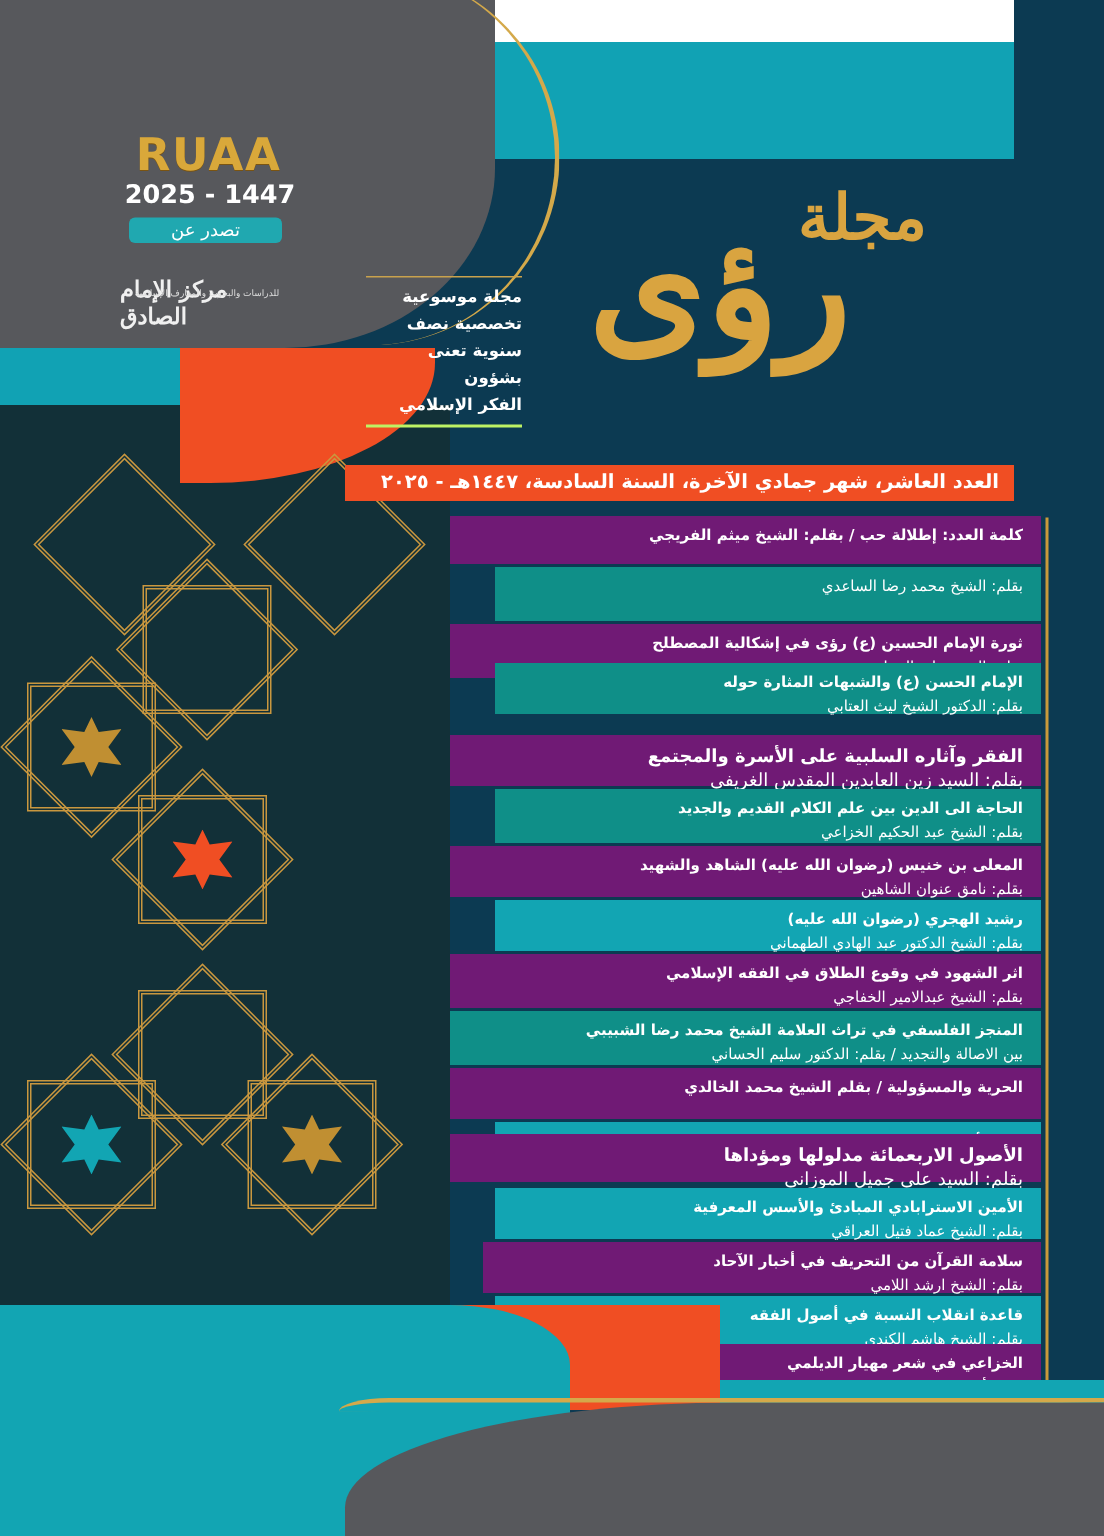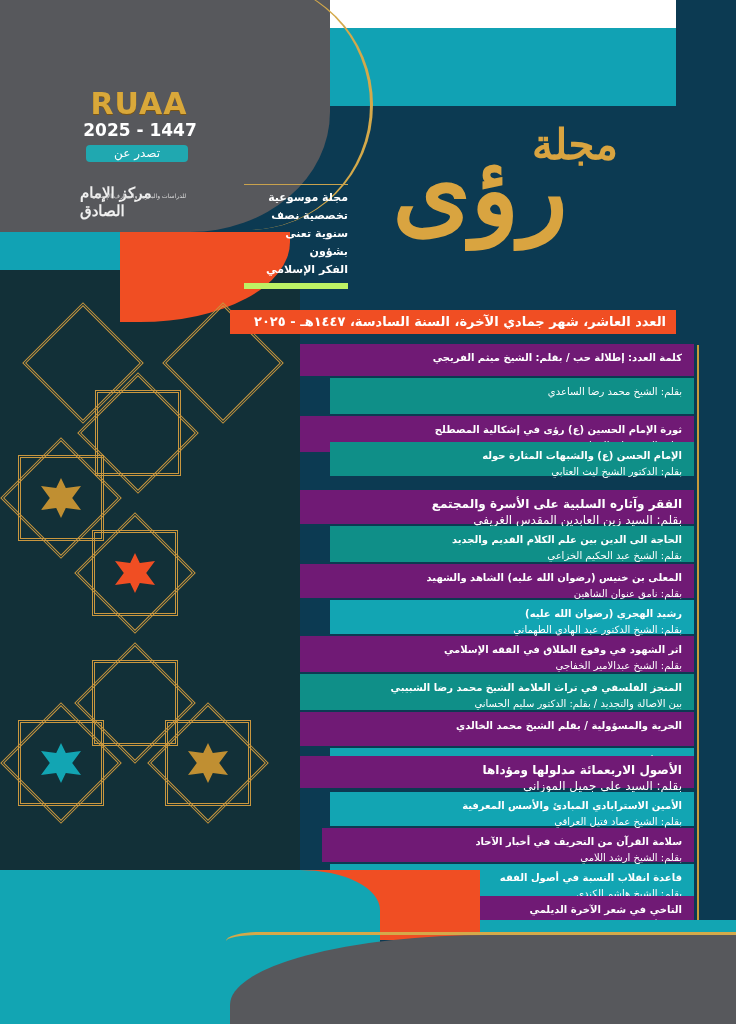--- a/index.html
+++ b/index.html
@@ -15,21 +15,21 @@
   .left-teal { left:0; top:232px; width:150px; height:38px; background:#11a2b4; }
   .orange-wave { left:120px; top:232px; width:170px; height:90px; background:#f04e23; border-bottom-right-radius:150px 80px; }
   .pattern-bg { left:0; top:270px; width:300px; height:600px; background:#123038; }
   
   .ruaa { left:84px; top:86px; width:110px; text-align:center; font:900 30px "DejaVu Sans", sans-serif; color:#d9a83a; letter-spacing:1px; text-shadow:0 1px 0 #7a5412; }
   .years { left:80px; top:120px; width:120px; text-align:center; font:bold 17px "DejaVu Sans", sans-serif; color:#ffffff; }
   .issuer-pill { left:86px; top:145px; width:102px; height:17px; background:#20a8b0; border-radius:4px; text-align:center; color:#fff; font-size:12px; line-height:17px; }
   .center-name { left:80px; top:168px; width:116px; text-align:left; color:#f0f0f0; font:bold 15px "DejaVu Serif", serif;margin-top:16px; }
   .center-sub { left:80px; top:192px; width:116px; text-align:center; color:#dddddd; font-size:6px; }
   
-  .desc { left:244px; top:184px; width:104px; direction:rtl; text-align:right; color:#ffffff; font:bold 11px "DejaVu Sans", sans-serif; line-height:18px; border-top:1px solid #c9a24d; border-bottom:6px solid #bef264; padding:4px 0; }
+  .desc { left:244px; top:184px; width:104px; direction:rtl; text-align:right; color:#ffffff; font:bold 11px "DejaVu Sans", sans-serif; line-height:18px; border-top:1px solid #c9a24d; border-bottom:2px solid #bef264; padding:4px 0; }
   
   .title-small { left:508px; top:120px; width:110px; text-align:right; color:#d9a440; font:bold 42px "DejaVu Serif", serif; }
   .title-big { left:370px; top:135px; width:220px; text-align:center; color:#d9a440; font:bold 100px "DejaVu Serif", serif; line-height:110px; }
   
   .banner { left:230px; top:310px; width:446px; height:24px; background:#f04e23; direction:rtl; color:#ffffff; font:bold 13px "DejaVu Sans", sans-serif; line-height:24px; padding-right:10px; box-sizing:border-box; white-space:nowrap; }
   
   .toc { left:300px; top:344px; width:436px; }
   .toc-item { position:absolute; right:42px; direction:rtl; text-align:right; box-sizing:border-box; padding:6px 12px 4px 10px; color:#fff; font-size:10px; line-height:16px; }
   .toc-item.grey { background:#701a75; }
   .toc-item.green { background:#0f8f88; }
@@ -157,21 +157,21 @@
     </div>
     <div class="toc-item grey" style="top: 484px; height: 34px; width: 372px;">
       <span class="t">سلامة القرآن من التحريف في أخبار الآحاد</span>
       <span class="a">بقلم: الشيخ ارشد اللامي</span>
     </div>
     <div class="toc-item teal" style="top: 520px; height: 32px; width: 364px;">
       <span class="t">قاعدة انقلاب النسبة في أصول الفقه</span>
       <span class="a">بقلم: الشيخ هاشم الكندي</span>
     </div>
     <div class="toc-item grey" style="top: 552px; height: 32px; width: 394px;">
-      <span class="t">التاخي في شعر الآخرة الديلمي</span>
+      <span class="t">الخزاعي في شعر مهيار الديلمي</span>
       <span class="a">بقلم: أ. د حيدر عبد الحسين زوين</span>
     </div>
   </div>
 
 <div class="abs bottom-teal-strip"></div>
 <div class="abs bottom-orange"></div>
 <div class="abs bottom-teal"></div>
 <div class="abs bottom-grey"></div>
 <div class="abs bottom-gold"></div>
 

